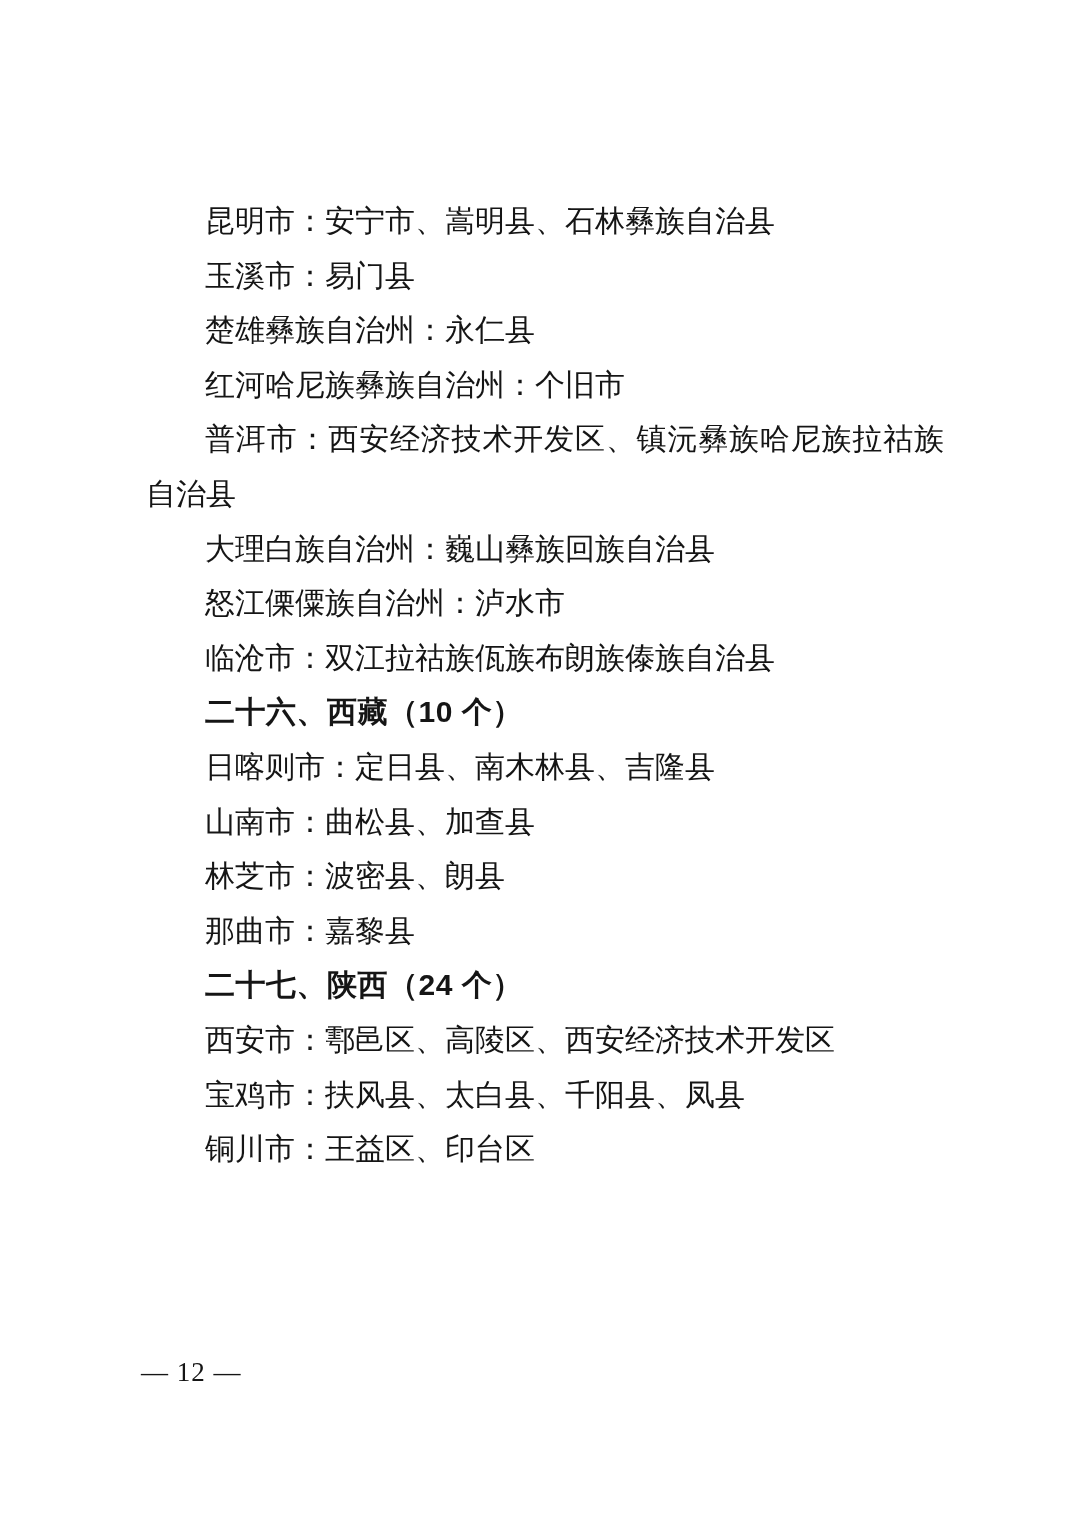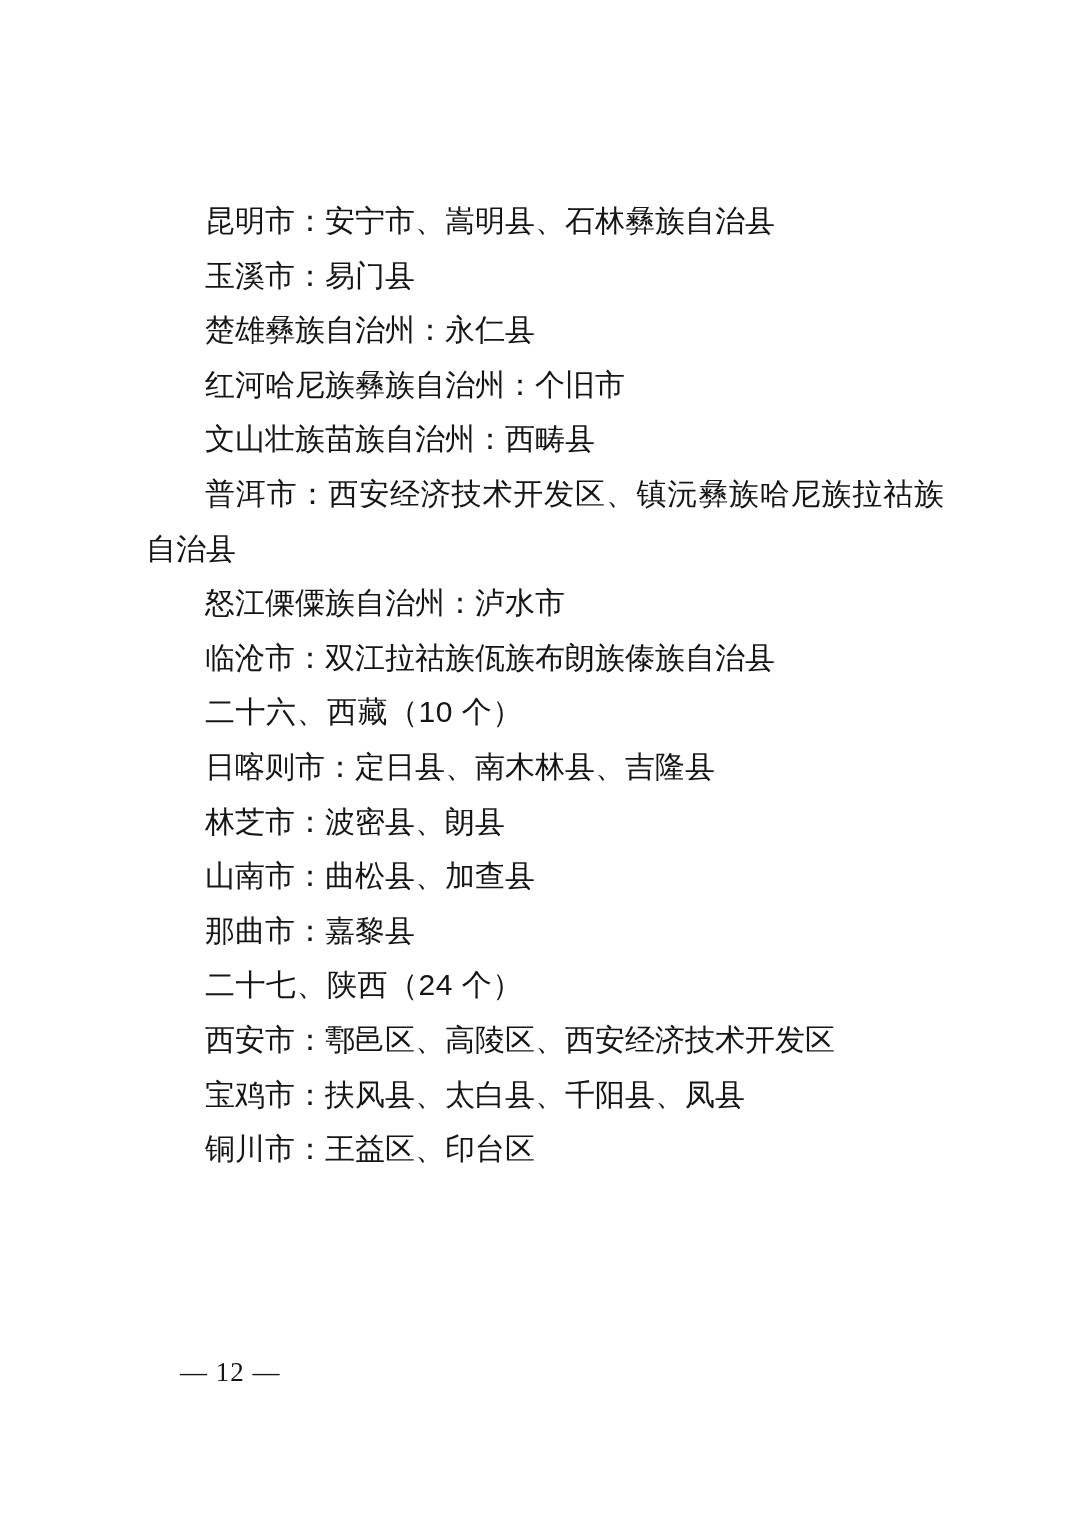--- a/index.html
+++ b/index.html
@@ -33,53 +33,52 @@
     text-align: justify;
     text-justify: inter-character;
   }
   .line {
     margin: 0;
     padding: 0;
     text-indent: 59px;
     white-space: normal;
   }
   .line.heading {
-    font-weight: 400;
+    font-weight: 700;
     font-family: "Liberation Sans", "DejaVu Sans", "Liberation Serif", serif;
     letter-spacing: 0.5px;
   }
   .page-number {
     position: absolute;
     left: 141px;
     top: 1354px;
     font-size: 27px;
     line-height: 36px;
     letter-spacing: 1px;
     color: #151515;
-    margin-left: 39px;
   }
 </style>
 </head>
 <body>
 
 <div class="page">
   <div class="doc-body">
 
   <p class="line entry">昆明市：安宁市、嵩明县、石林彝族自治县</p>
       <p class="line entry">玉溪市：易门县</p>
       <p class="line entry">楚雄彝族自治州：永仁县</p>
       <p class="line entry">红河哈尼族彝族自治州：个旧市</p>
-      <p class="line entry">文山壮族苗族自治州：西畴县</p>
       <p class="line entry">普洱市：西安经济技术开发区、镇沅彝族哈尼族拉祜族自治县</p>
+      <p class="line entry">大理白族自治州：巍山彝族回族自治县</p>
       <p class="line entry">怒江傈僳族自治州：泸水市</p>
       <p class="line entry">临沧市：双江拉祜族佤族布朗族傣族自治县</p>
       <p class="line heading">二十六、西藏（10 个）</p>
       <p class="line entry">日喀则市：定日县、南木林县、吉隆县</p>
+      <p class="line entry">山南市：曲松县、加查县</p>
       <p class="line entry">林芝市：波密县、朗县</p>
-      <p class="line entry">山南市：曲松县、加查县</p>
       <p class="line entry">那曲市：嘉黎县</p>
       <p class="line heading">二十七、陕西（24 个）</p>
       <p class="line entry">西安市：鄠邑区、高陵区、西安经济技术开发区</p>
       <p class="line entry">宝鸡市：扶风县、太白县、千阳县、凤县</p>
       <p class="line entry">铜川市：王益区、印台区</p>
     </div>
   <div class="page-number">— 12 —</div>
 </div>
 
 </body></html>

